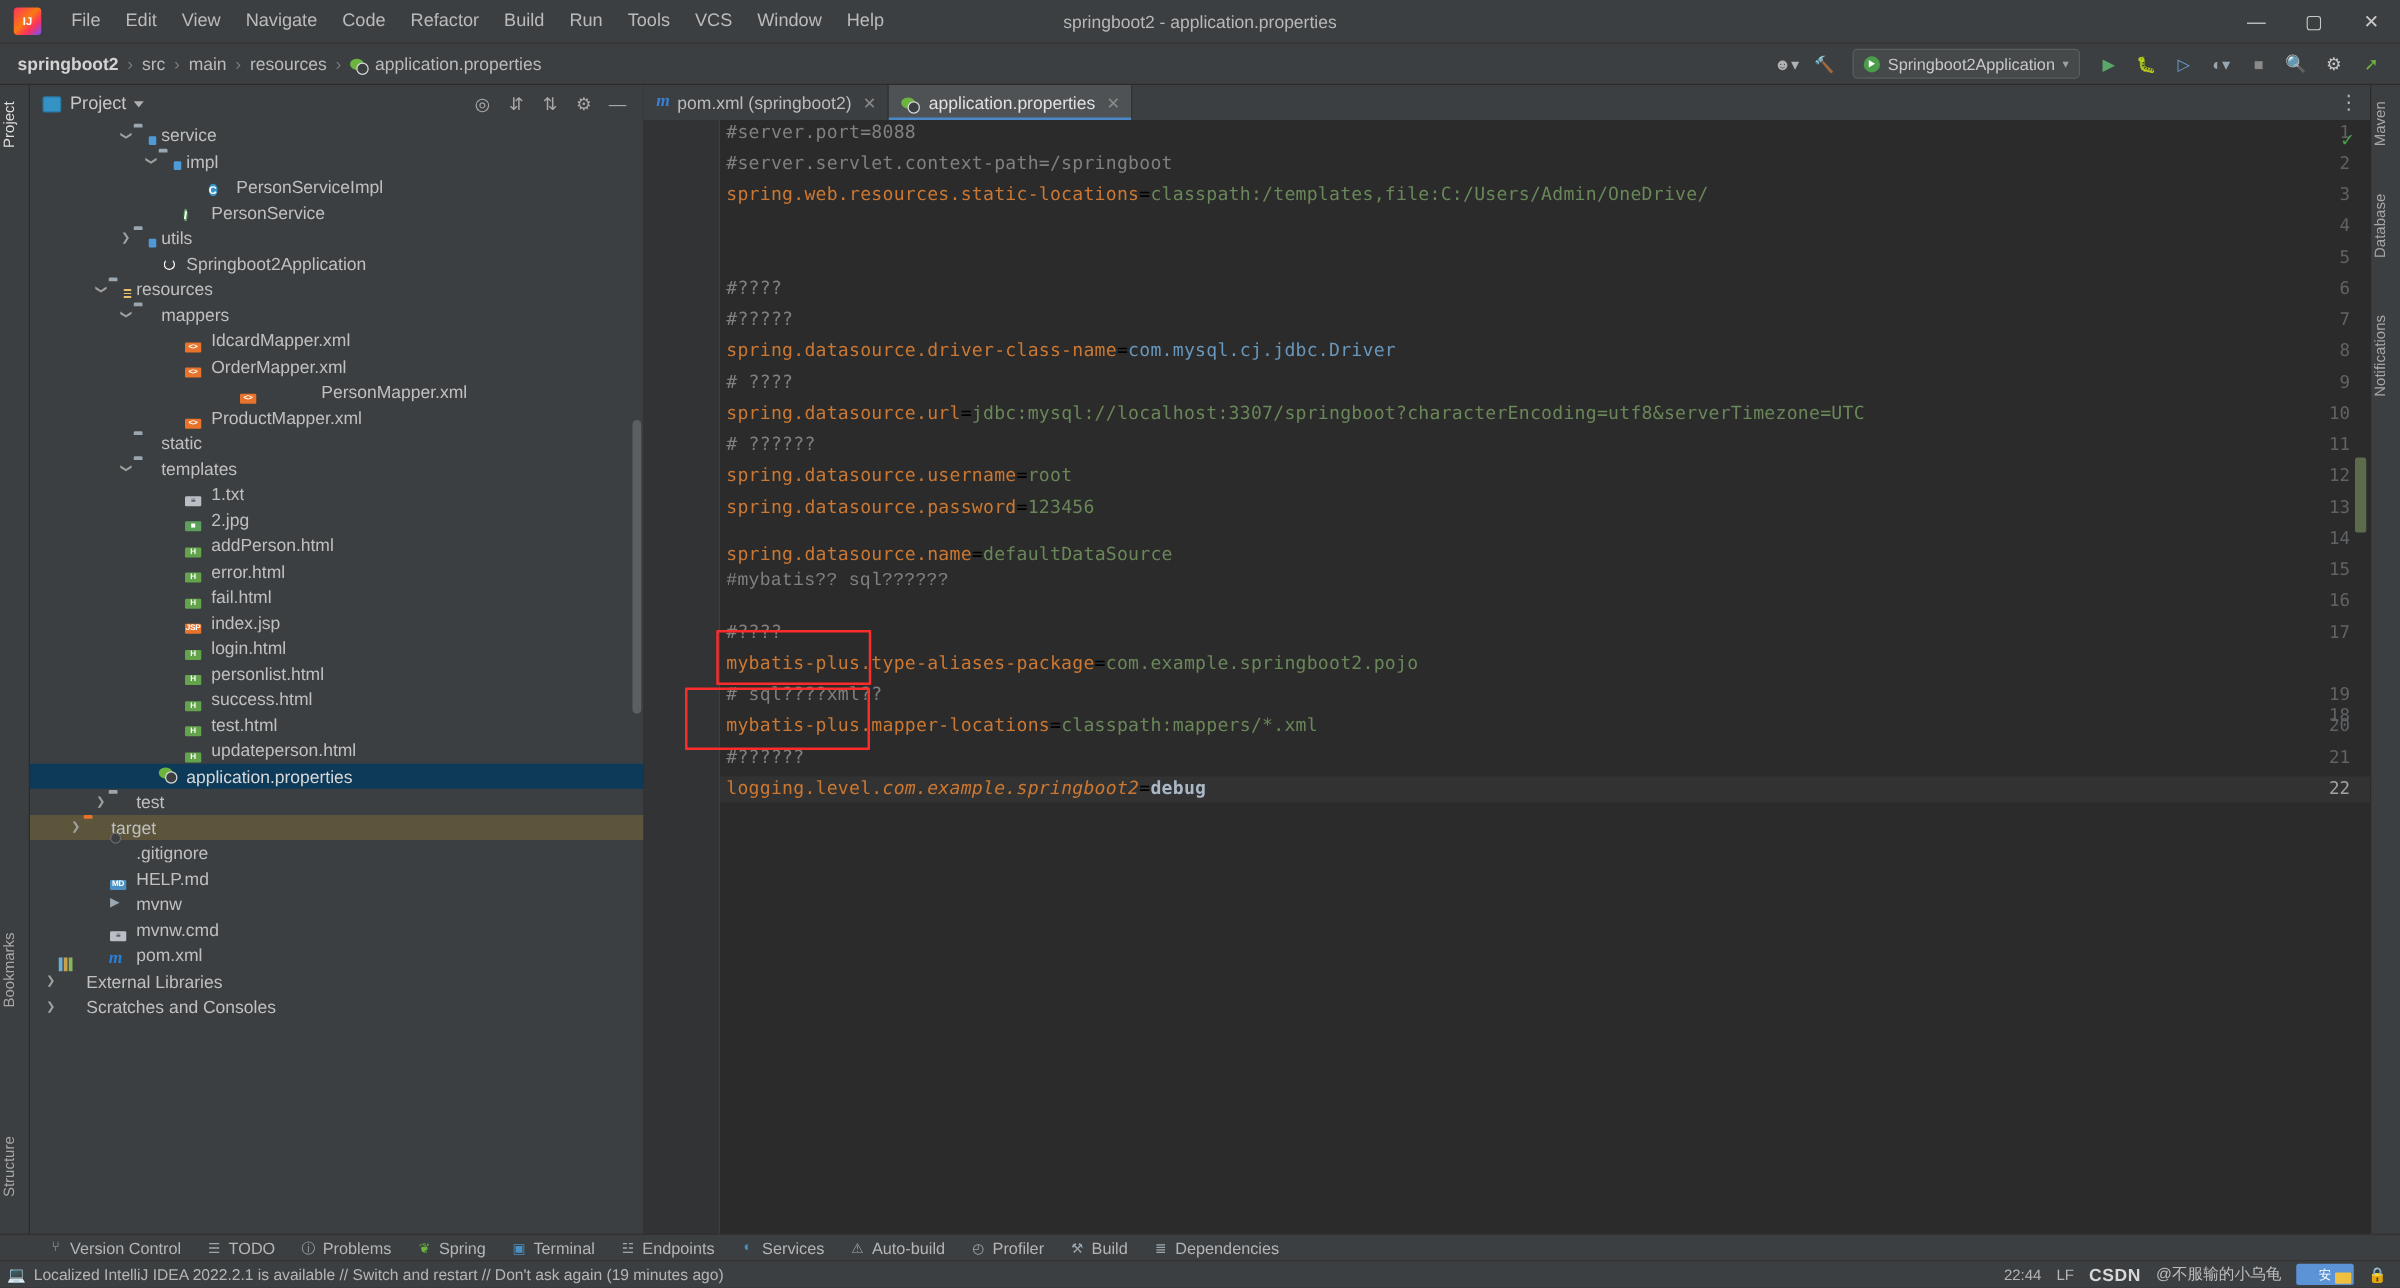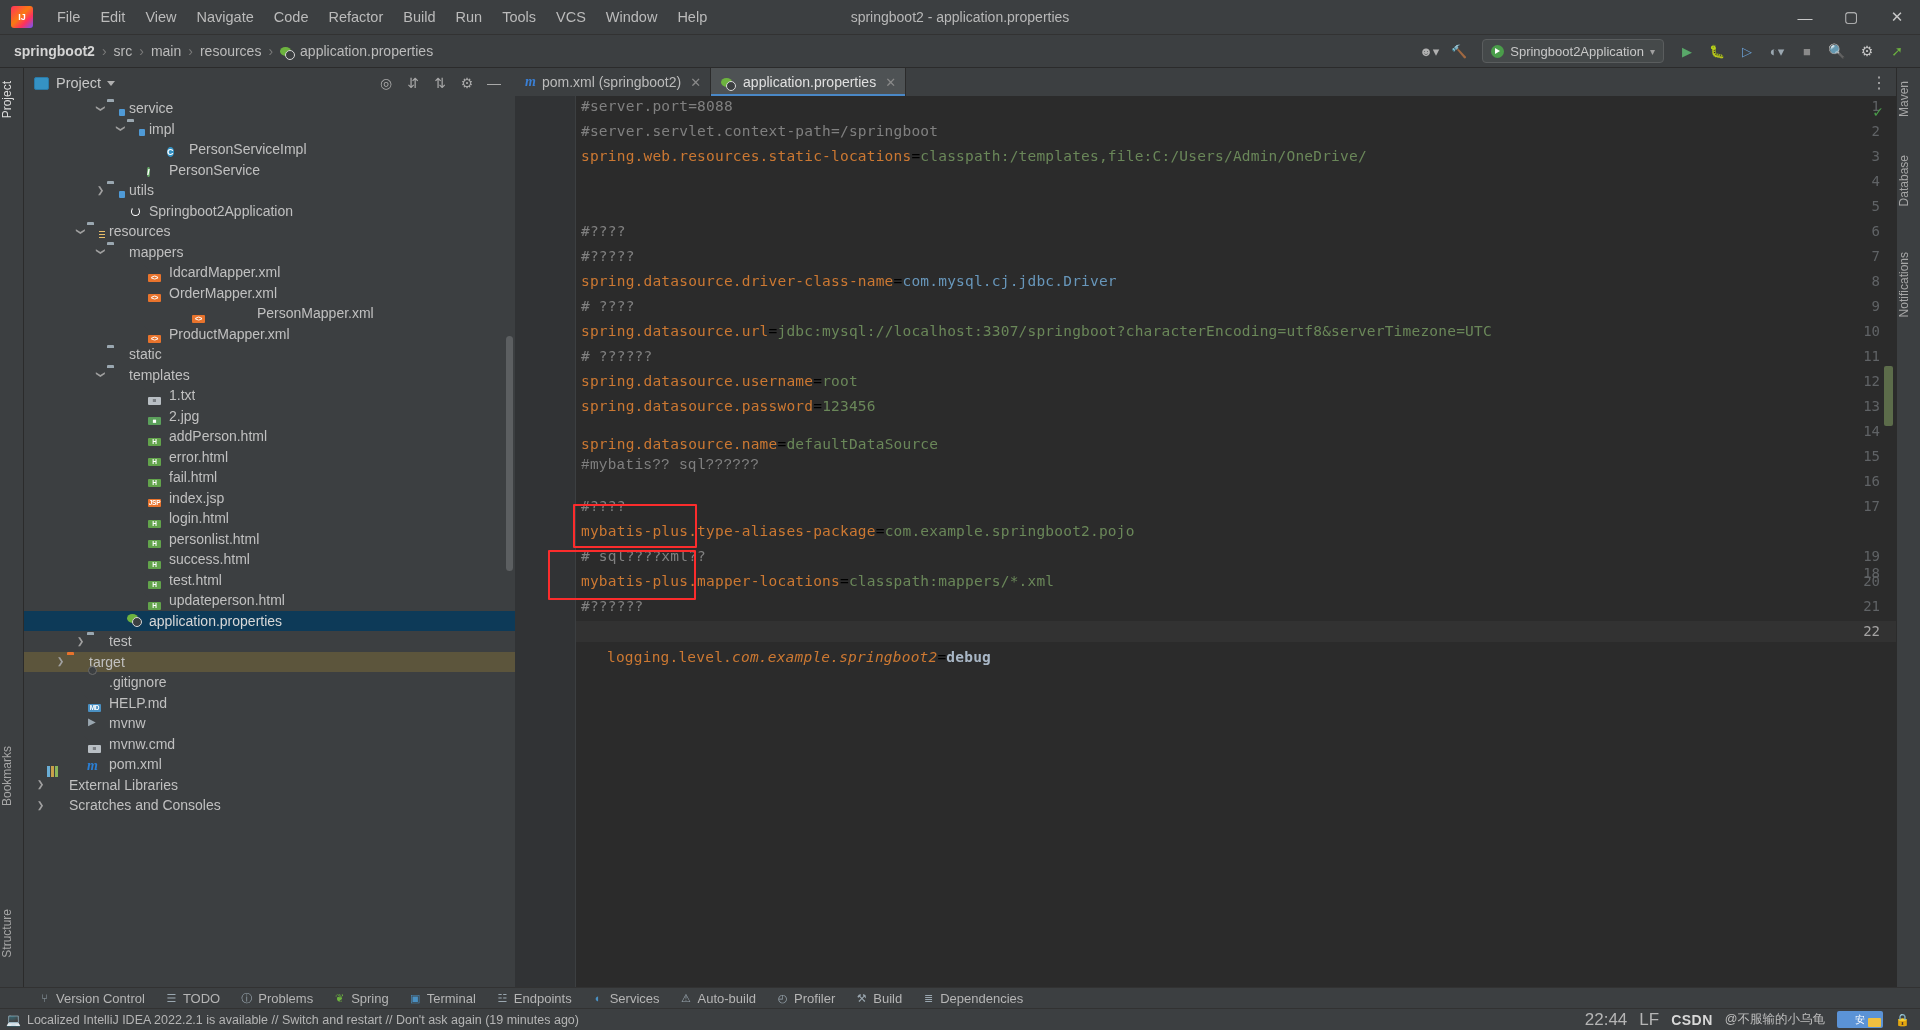--- a/index.html
+++ b/index.html
@@ -295,21 +295,21 @@
   .twi.blue { color: #4a90c2; }
   .twi.green { color: #6db33f; }
 
   #statusbar {
     position: absolute; left: 0; right: 0; bottom: 0; height: 22px;
     background: #3c3f41; display: flex; align-items: center; padding: 0 6px;
     border-top: 1px solid #323232;
   }
   #status-msg { color: #b5b5b5; font-size: 12.5px; margin-left: 6px; }
   #status-right { margin-left: auto; display: flex; align-items: center; gap: 12px; padding-right: 4px; }
-  .st-txt { color: #b5b5b5; font-size: 17px; }
+  .st-txt { color: #b5b5b5; font-size: 12px; }
   #csdn { color: #d8d8d8; font-size: 14px; font-weight: bold; letter-spacing: 0.5px; }
   #csdn-sub { color: #bdbdbd; font-size: 12.5px; }
   #wm-badge {
     width: 46px; height: 17px; background: #5b93d6; border-radius: 2px; position: relative;
     display: flex; align-items: center; justify-content: center; color: #fff; font-size: 10px;
   }
   #wm-badge::after {
     content: ""; position: absolute; right: 2px; bottom: 1px; width: 13px; height: 9px;
     background: #f0c040; border-radius: 1px;
   }
@@ -636,21 +636,21 @@
         <div class="cline" style="top: 277px;"><span class="key">spring.datasource.username</span><span class="">=</span><span class="val">root</span></div>
         <div class="cline" style="top: 302px;"><span class="key">spring.datasource.password</span><span class="">=</span><span class="val">123456</span></div>
         <div class="cline" style="top: 340px;"><span class="key">spring.datasource.name</span><span class="">=</span><span class="val">defaultDataSource</span></div>
         <div class="cline" style="top: 352px;"></div>
         <div class="cline" style="top: 361px; font-family: Liberation Mono, monospace;"><span class="cmt">#mybatis?? sql??????</span></div>
         <div class="cline" style="top: 402px;"><span class="cmt">#????</span></div>
         <div class="cline" style="top: 427px;"><span class="key">mybatis-plus.type-aliases-package</span><span class="">=</span><span class="val">com.example.springboot2.pojo</span></div>
         <div class="cline" style="top: 452px;"><span class="cmt"># sql????xml??</span></div>
         <div class="cline" style="top: 477px;"><span class="key">mybatis-plus.mapper-locations</span><span class="">=</span><span class="val">classpath:mappers/*.xml</span></div>
         <div class="cline" style="top: 502px;"><span class="cmt">#??????</span></div>
-        <div class="cline" style="top: 553px; margin-left: 26px;"><span class="key">logging.level.</span><span class="key ital">com.example.springboot2</span><span class="">=</span><span class="dbg">debug</span></div>
+        <div class="cline" style="top: 527px;"><span class="key">logging.level.</span><span class="key ital">com.example.springboot2</span><span class="">=</span><span class="dbg">debug</span></div>
       </div>
     <div id="gutter-nums">
         <div class="gnum" style="top: 2px;">1</div>
         <div class="gnum" style="top: 27px;">2</div>
         <div class="gnum" style="top: 52px;">3</div>
         <div class="gnum" style="top: 77px;">4</div>
         <div class="gnum" style="top: 102px;">5</div>
         <div class="gnum" style="top: 127px;">6</div>
         <div class="gnum" style="top: 152px;">7</div>
         <div class="gnum" style="top: 177px;">8</div>

